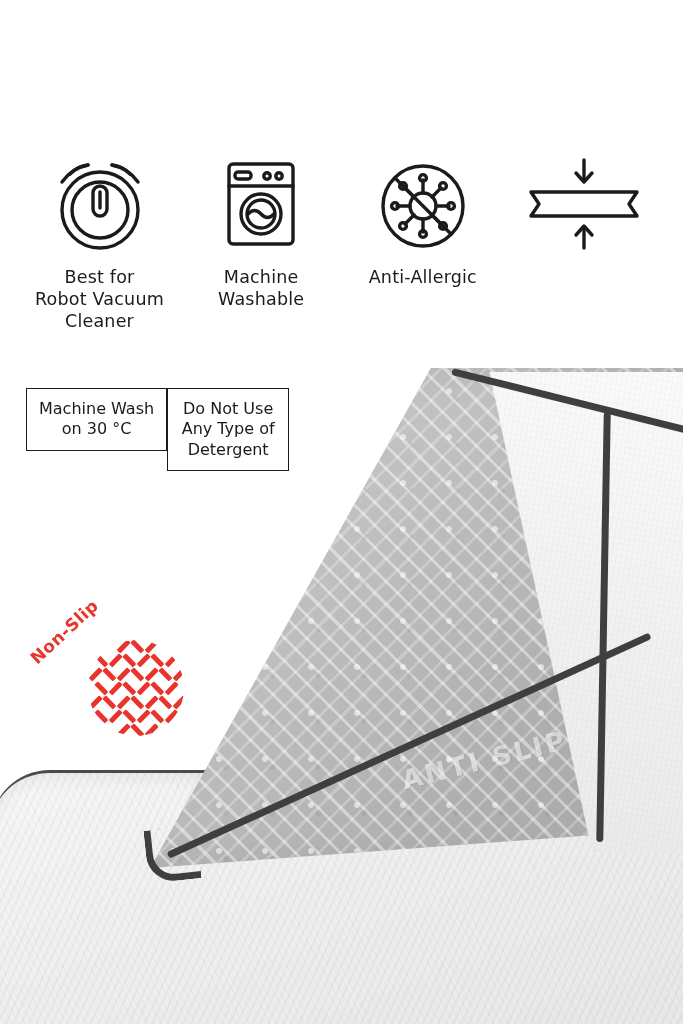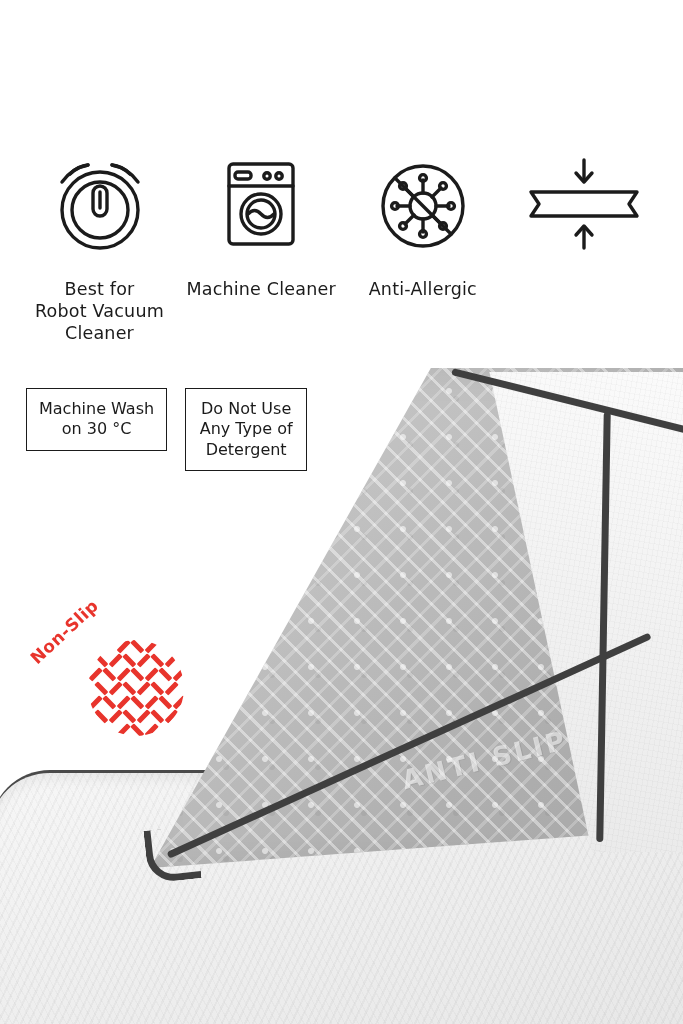--- a/index.html
+++ b/index.html
@@ -151,35 +151,34 @@
     flex-direction: column;
     align-items: center;
   }
   .feature .glyph {
     height: 108px;
     display: flex;
     align-items: center;
     justify-content: center;
   }
   .feature .caption {
-    margin-top: 20px;
+    margin-top: 8px;
     text-align: center;
     font-size: 17.5px;
     line-height: 1.27;
     color: #1b1b1b;
     letter-spacing: 0.2px;
   }
 
   
   #care {
     position: absolute;
     left: 26px;
     top: 388px;
     display: flex;
-    gap: 18px;
     align-items: flex-start;
   }
   .care-box {
     border: 1.6px solid #1b1b1b;
     padding: 10px 12px;
     text-align: center;
     font-size: 16px;
     line-height: 1.28;
     color: #1b1b1b;
     background: rgba(255,255,255,0.9);
@@ -274,21 +273,21 @@
           <rect x="20" y="12" width="64" height="80" rx="4"></rect>
           <line x1="20" y1="34" x2="84" y2="34"></line>
           <rect x="26" y="20" width="16" height="7" rx="3"></rect>
           <circle cx="58" cy="24" r="3.2"></circle>
           <circle cx="70" cy="24" r="3.2"></circle>
           <circle cx="52" cy="62" r="20"></circle>
           <circle cx="52" cy="62" r="14"></circle>
           <path d="M39 62 q 6.5 -7 13 0 t 13 0"></path>
         </svg>
       </div>
-      <div class="caption">Machine Cleaner</div>
+      <div class="caption">Machine Washable</div>
     </div>
 
     <div class="feature">
       <div class="glyph">
         <svg width="104" height="104" viewBox="0 0 104 104" fill="none" stroke="#1b1b1b" stroke-width="3.4" stroke-linecap="round">
           <circle cx="52" cy="54" r="40"></circle>
           <line x1="24" y1="26" x2="80" y2="82"></line>
           <circle cx="52" cy="54" r="13"></circle>
           <g>
             <line x1="52" y1="41" x2="52" y2="28"></line>

